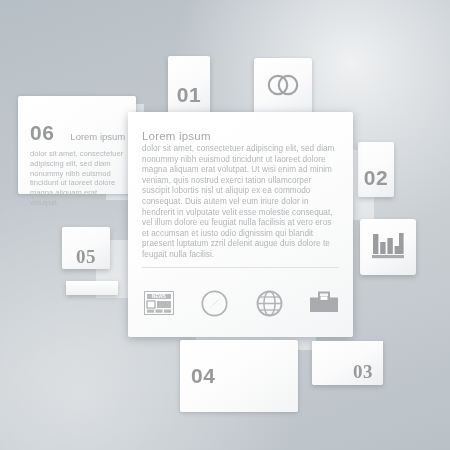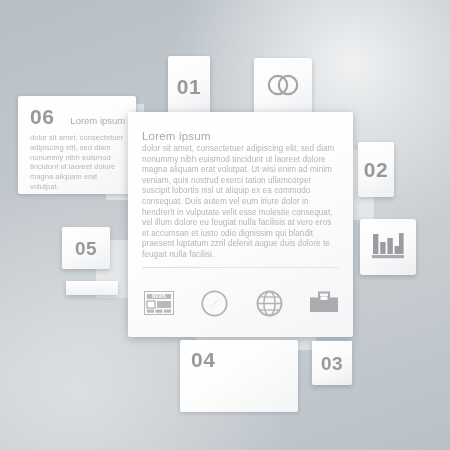--- a/index.html
+++ b/index.html
@@ -23,22 +23,23 @@
   }
   .tab{
     position:absolute;
     background:linear-gradient(150deg,#ffffff 0%,#fbfbfc 50%,#eceeef 100%);
     box-shadow:0 2px 5px rgba(90,100,110,0.32);
     display:flex;align-items:center;justify-content:center;
   }
   .num{
     font-size:21px;font-weight:bold;color:#98999b;letter-spacing:0.5px;
     line-height:1;
-  }
-  .num-sm{font-size:19px;}
+    margin-top:16px;
+  }
+  .num-sm{font-size:19px;font-family:Liberation Serif, serif;}
   
   #main-panel{
     left:128px;top:112px;width:225px;height:225px;
     background:linear-gradient(150deg,#ffffff 0%,#fefefe 40%,#f4f5f6 100%);
     box-shadow:0 2px 9px rgba(80,92,104,0.38);
     border-radius:2px;
     padding:0;
   }
   #main-inner{position:absolute;left:14px;top:18px;right:14px;}
   .panel-title{
@@ -71,21 +72,21 @@
   .c-body{font-size:7.6px;line-height:9.8px;color:#b6b8bb;}
   #card04{
     left:180px;top:340px;width:118px;height:72px;border-radius:2px;
   }
   #card04 .in{position:absolute;left:11px;top:9px;right:9px;}
   #card04 .c-head{gap:16px;align-items:flex-start;}
   #card04 .c-lorem{font-size:7.6px;line-height:9.4px;color:#b0b2b5;padding-top:1px;}
   
   #tab01{left:168px;top:56px;width:42px;height:60px;border-radius:2px 2px 1px 1px;}
   #tab02{left:358px;top:142px;width:36px;height:55px;border-radius:2px;}
-  #tab03{left:312px;top:341px;width:40px;height:44px;border-radius:0 0 2px 2px;}
+  #tab03{left:312px;top:341px;width:40px;height:44px;border-radius:0 0 2px 2px;padding-left:31px;}
   #tab05{left:62px;top:227px;width:48px;height:42px;border-radius:2px;}
   #tab-venn{left:254px;top:58px;width:58px;height:58px;border-radius:3px;}
   #tab-chart{left:360px;top:219px;width:56px;height:56px;border-radius:3px;}
   #tab-blank{left:66px;top:281px;width:52px;height:14px;border-radius:1px;
     background:linear-gradient(180deg,#ffffff 0%,#f0f1f2 100%);}
   
   .plate{position:absolute;background:rgba(255,255,255,0.45);}
   #plate-a{left:106px;top:104px;width:38px;height:96px;}
   #plate-b{left:340px;top:150px;width:34px;height:70px;}
   #plate-c{left:96px;top:240px;width:40px;height:58px;}

